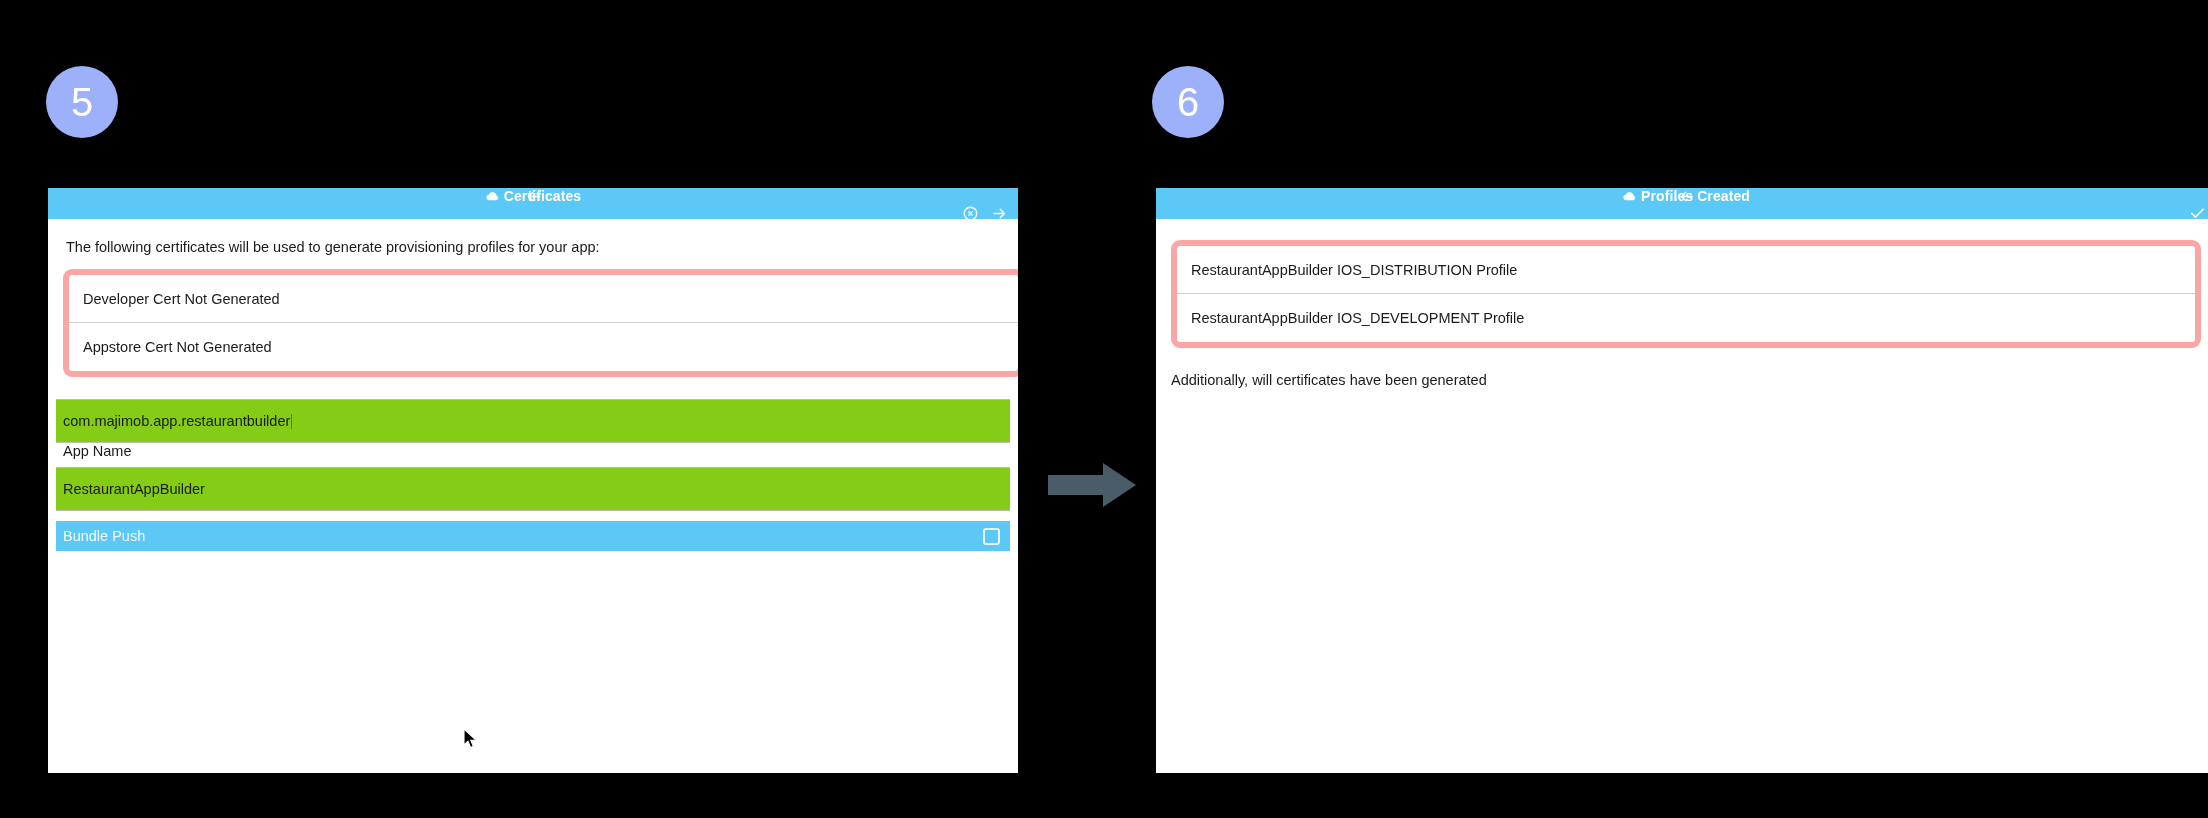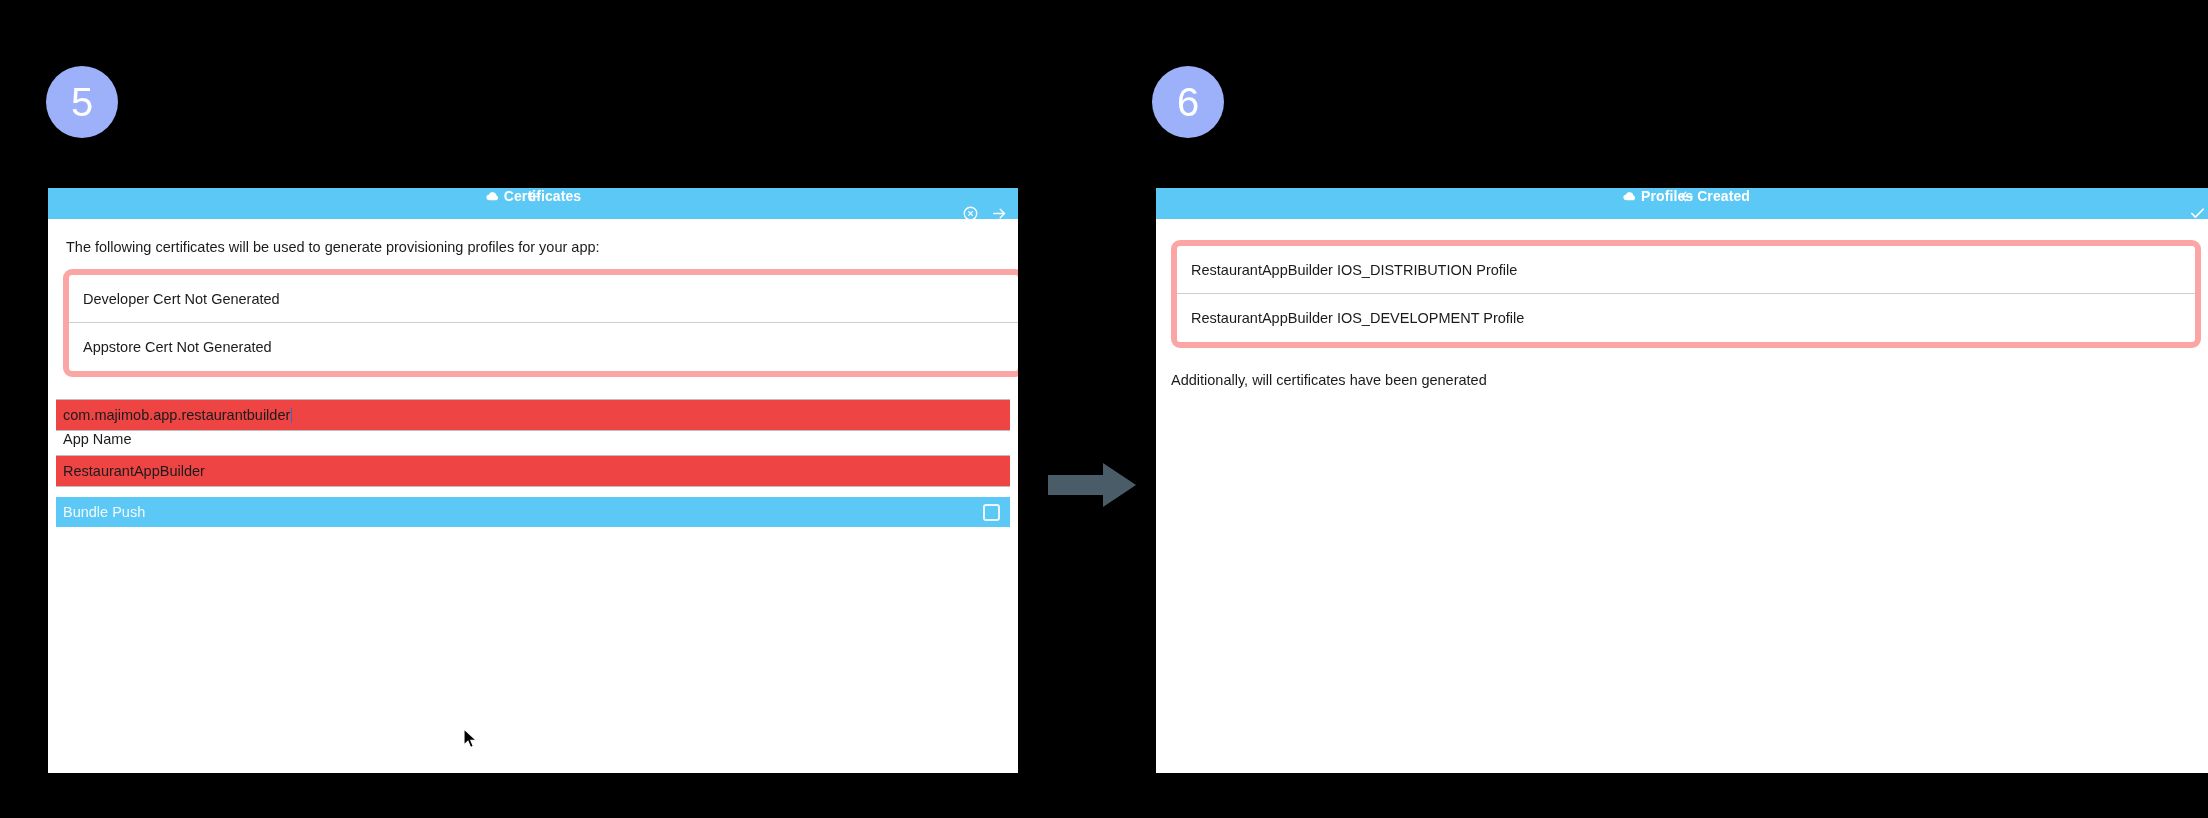--- a/index.html
+++ b/index.html
@@ -122,29 +122,29 @@
   }
 
   
   .form-section { margin-top: 22px; }
   .field-label {
     font-size: 14.5px;
     color: #1b1b1b;
     padding: 0 7px 8px 7px;
   }
   .field-input {
-    height: 32px;
+    height: 44px;
     border-top: 1px solid #bdbdbd;
     border-bottom: 1px solid #bdbdbd;
     display: flex;
     align-items: center;
     padding: 0 7px;
     font-size: 14.5px;
     color: #1b1b1b;
-    background: #ef4444;
+    background: #84cc16;
     box-sizing: border-box;
     position: relative;
   }
   .caret {
     display: inline-block;
     width: 1px;
     height: 15px;
     background: #2b6cd4;
     margin-left: 1px;
     vertical-align: middle;

